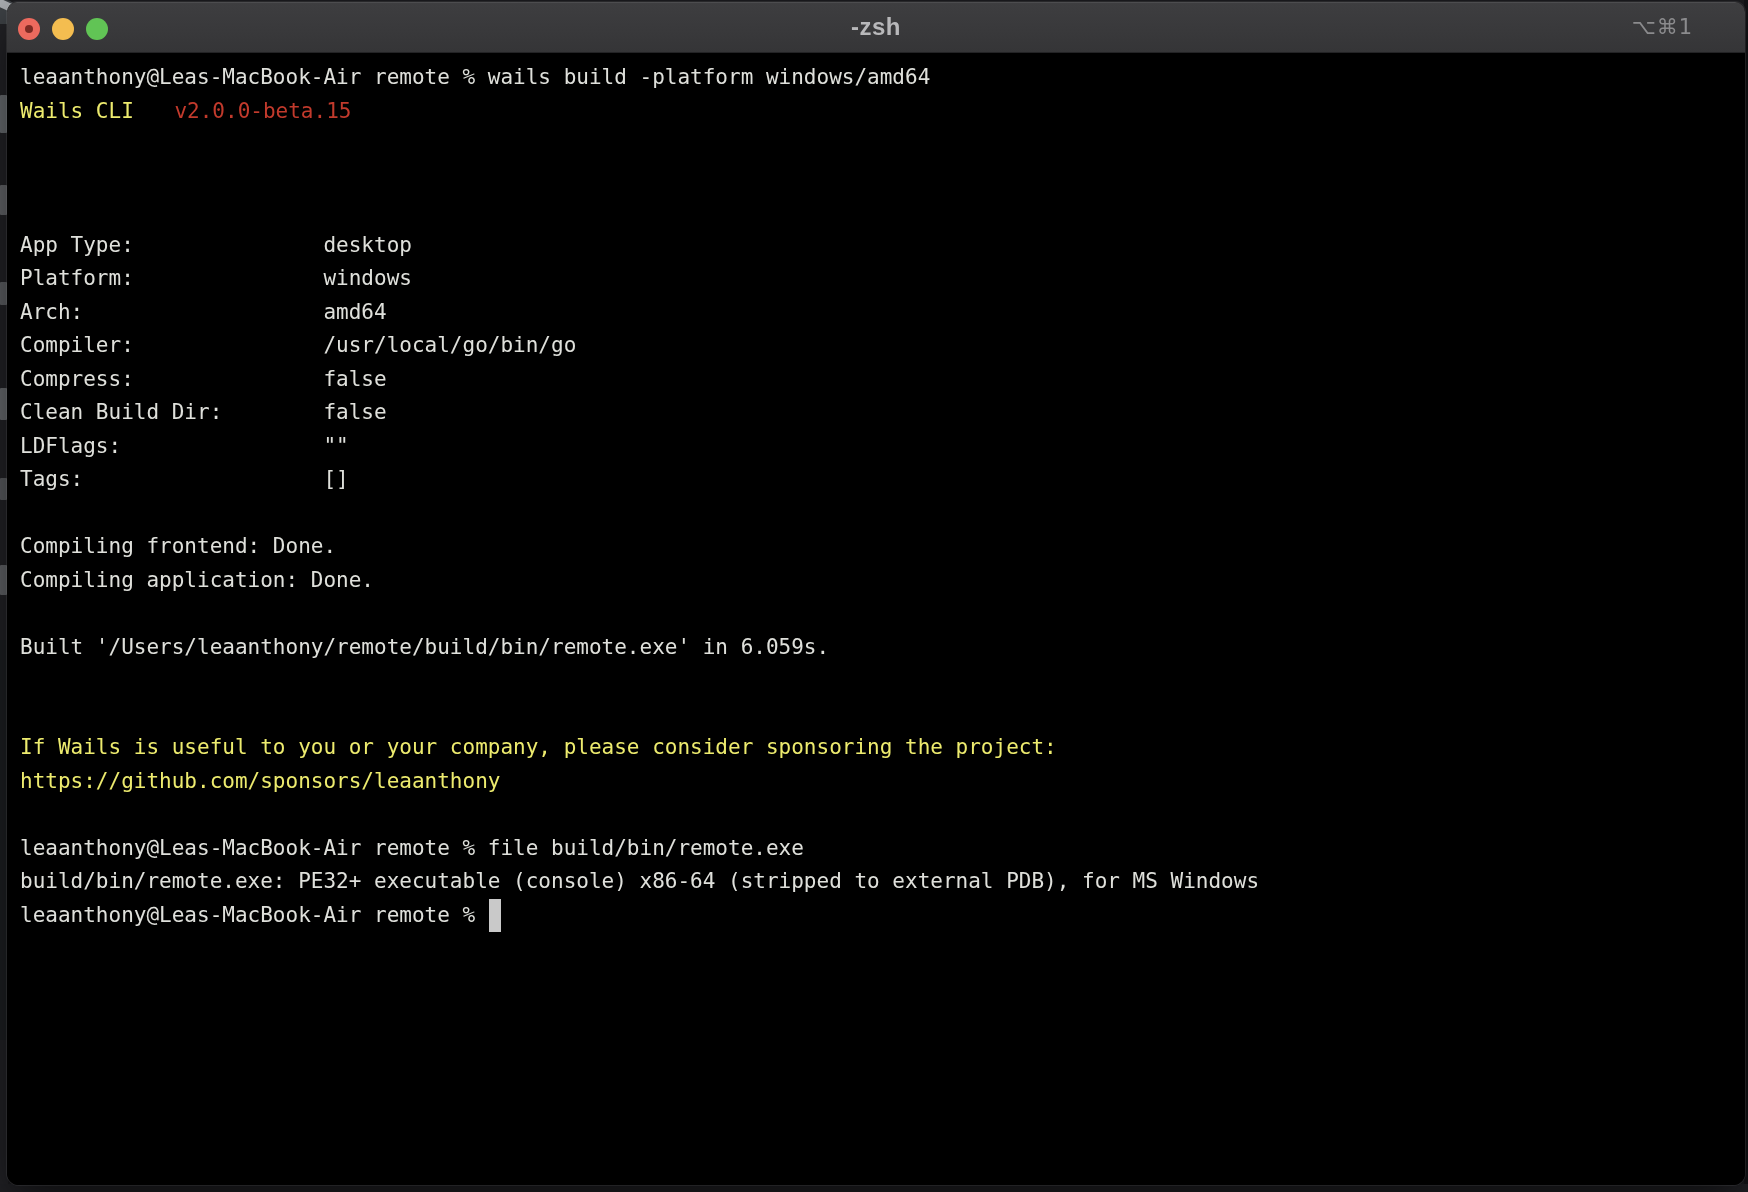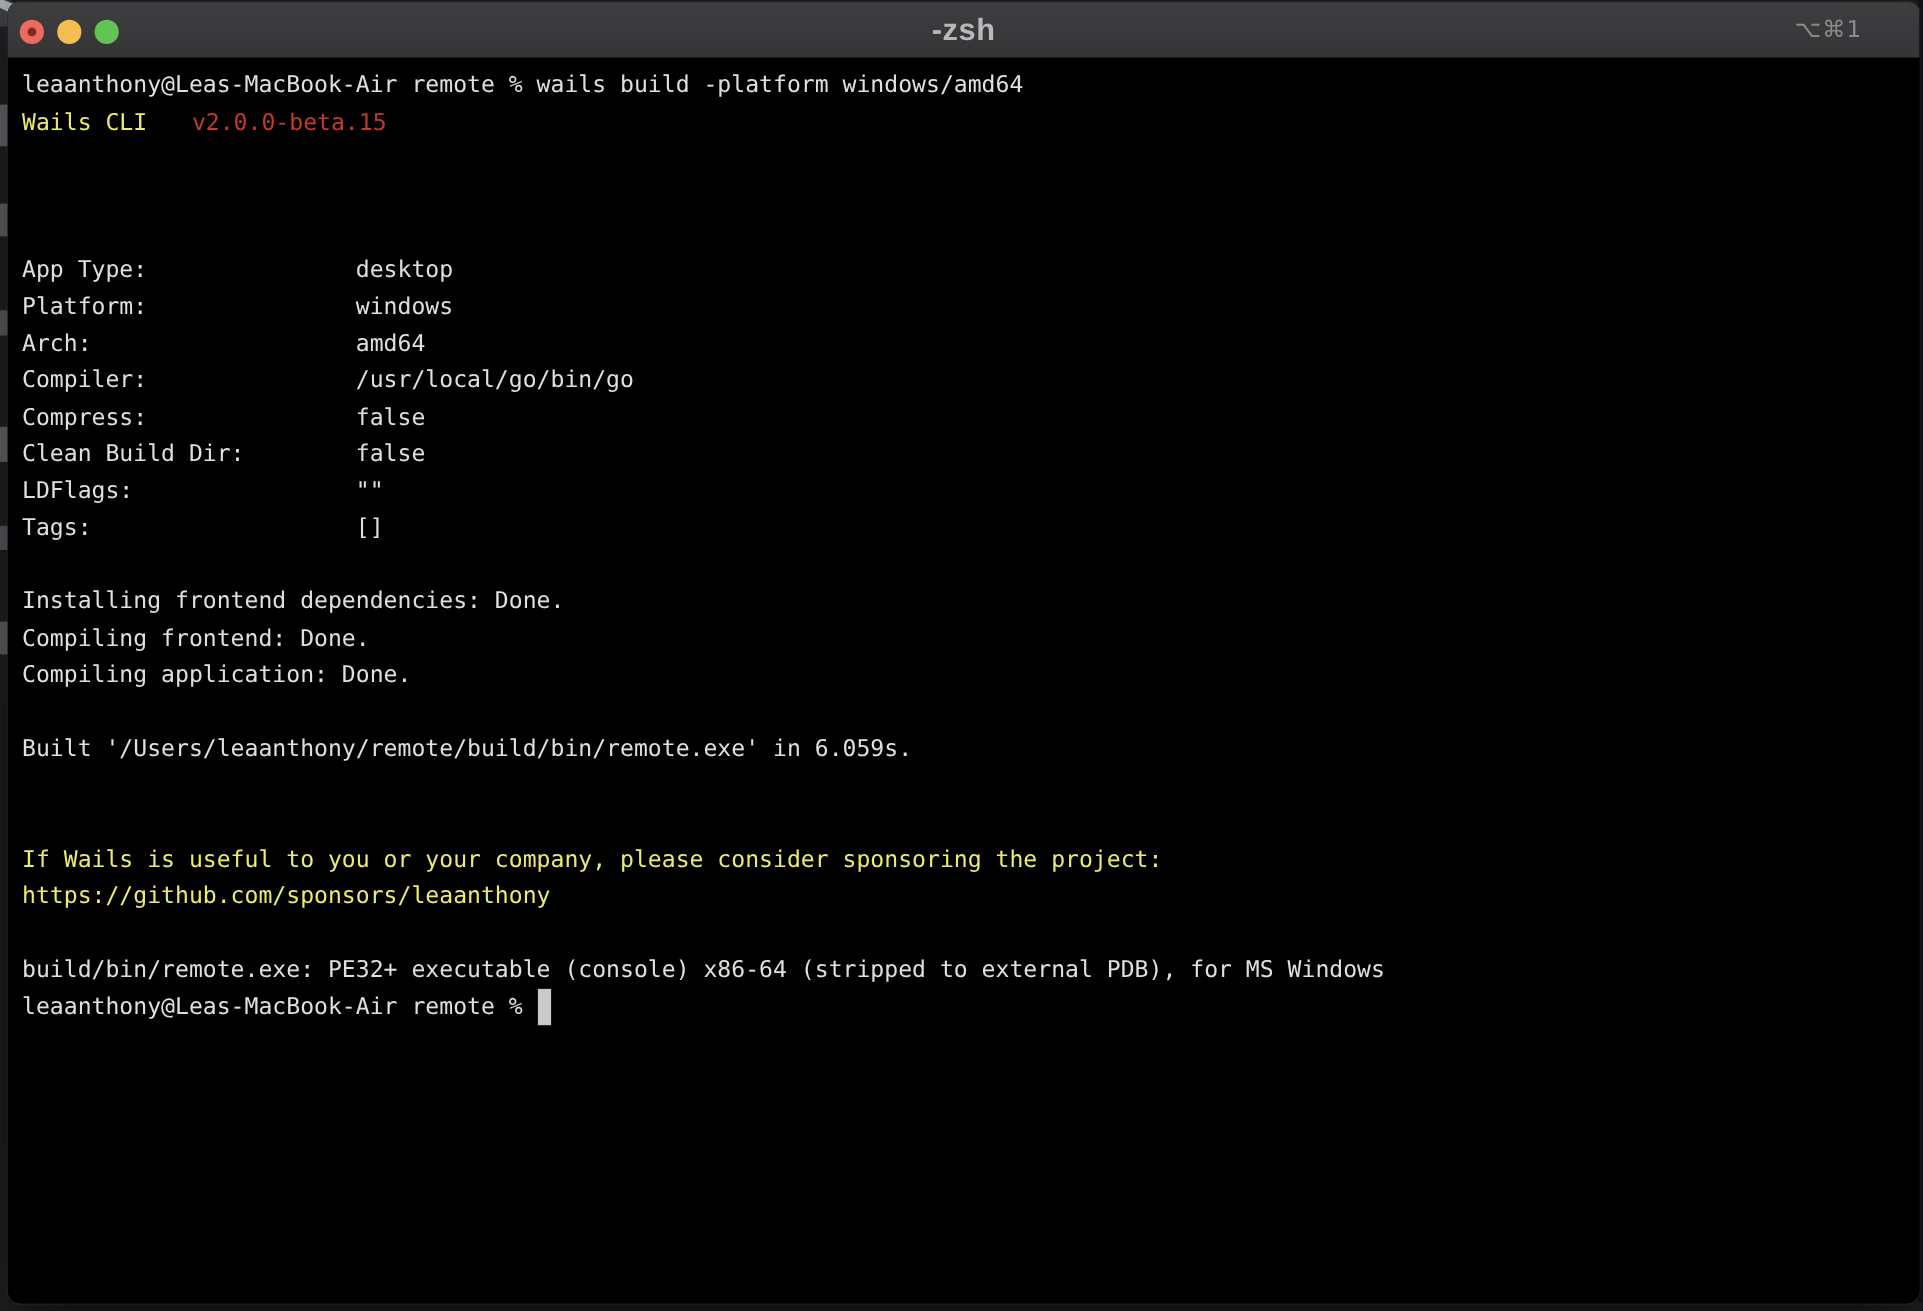--- a/index.html
+++ b/index.html
@@ -35,21 +35,21 @@
   .tl-btn{width:22px;height:22px;border-radius:50%;position:relative;border:none;padding:0;cursor:default;}
   .tl-close{background:var(--close_button);}
   .tl-close .dot{position:absolute;left:7px;top:7px;width:8px;height:8px;border-radius:50%;
     background:var(--close_button_dot);}
   .tl-min{background:var(--minimize_button);}
   .tl-zoom{background:var(--zoom_button);}
   .title{
     position:absolute;left:0;right:0;top:0;height:50px;
     display:flex;align-items:center;justify-content:center;
     font-family:"Liberation Sans","DejaVu Sans",sans-serif;
-    font-weight:bold;font-size:28px;color:var(--title_text);
+    font-weight:bold;font-size:24px;color:var(--title_text);
     letter-spacing:.5px;
   }
   .shortcut{
     position:absolute;right:52px;top:0;height:50px;
     display:flex;align-items:center;
     font-family:"DejaVu Sans",sans-serif;
     font-size:21px;color:var(--shortcut_text);letter-spacing:1px;
   }
   .content{
     position:absolute;top:51px;left:0;right:0;bottom:0;
@@ -103,26 +103,26 @@
       <div class="term-line"></div>
       <div class="term-line"><span class="c-fg">App Type:               desktop</span></div>
       <div class="term-line"><span class="c-fg">Platform:               windows</span></div>
       <div class="term-line"><span class="c-fg">Arch:                   amd64</span></div>
       <div class="term-line"><span class="c-fg">Compiler:               /usr/local/go/bin/go</span></div>
       <div class="term-line"><span class="c-fg">Compress:               false</span></div>
       <div class="term-line"><span class="c-fg">Clean Build Dir:        false</span></div>
       <div class="term-line"><span class="c-fg">LDFlags:                ""</span></div>
       <div class="term-line"><span class="c-fg">Tags:                   []</span></div>
       <div class="term-line"></div>
-      <div class="term-line"><span class="c-fg">Installing frontend dependencies: Done.</span></div>
       <div class="term-line"><span class="c-fg">Compiling frontend: Done.</span></div>
       <div class="term-line"><span class="c-fg">Compiling application: Done.</span></div>
       <div class="term-line"></div>
       <div class="term-line"><span class="c-fg">Built '/Users/leaanthony/remote/build/bin/remote.exe' in 6.059s.</span></div>
       <div class="term-line"></div>
       <div class="term-line"></div>
       <div class="term-line"><span class="c-yellow">If Wails is useful to you or your company, please consider sponsoring the project:</span></div>
       <div class="term-line"><span class="c-yellow">https://github.com/sponsors/leaanthony</span></div>
       <div class="term-line"></div>
+      <div class="term-line"><span class="c-fg">leaanthony@Leas-MacBook-Air remote % file build/bin/remote.exe</span></div>
       <div class="term-line"><span class="c-fg">build/bin/remote.exe: PE32+ executable (console) x86-64 (stripped to external PDB), for MS Windows</span></div>
       <div class="term-line"><span class="c-fg">leaanthony@Leas-MacBook-Air remote % </span><span class="cursor"> </span></div>
     </div>
 </div>
 
 </body></html>

